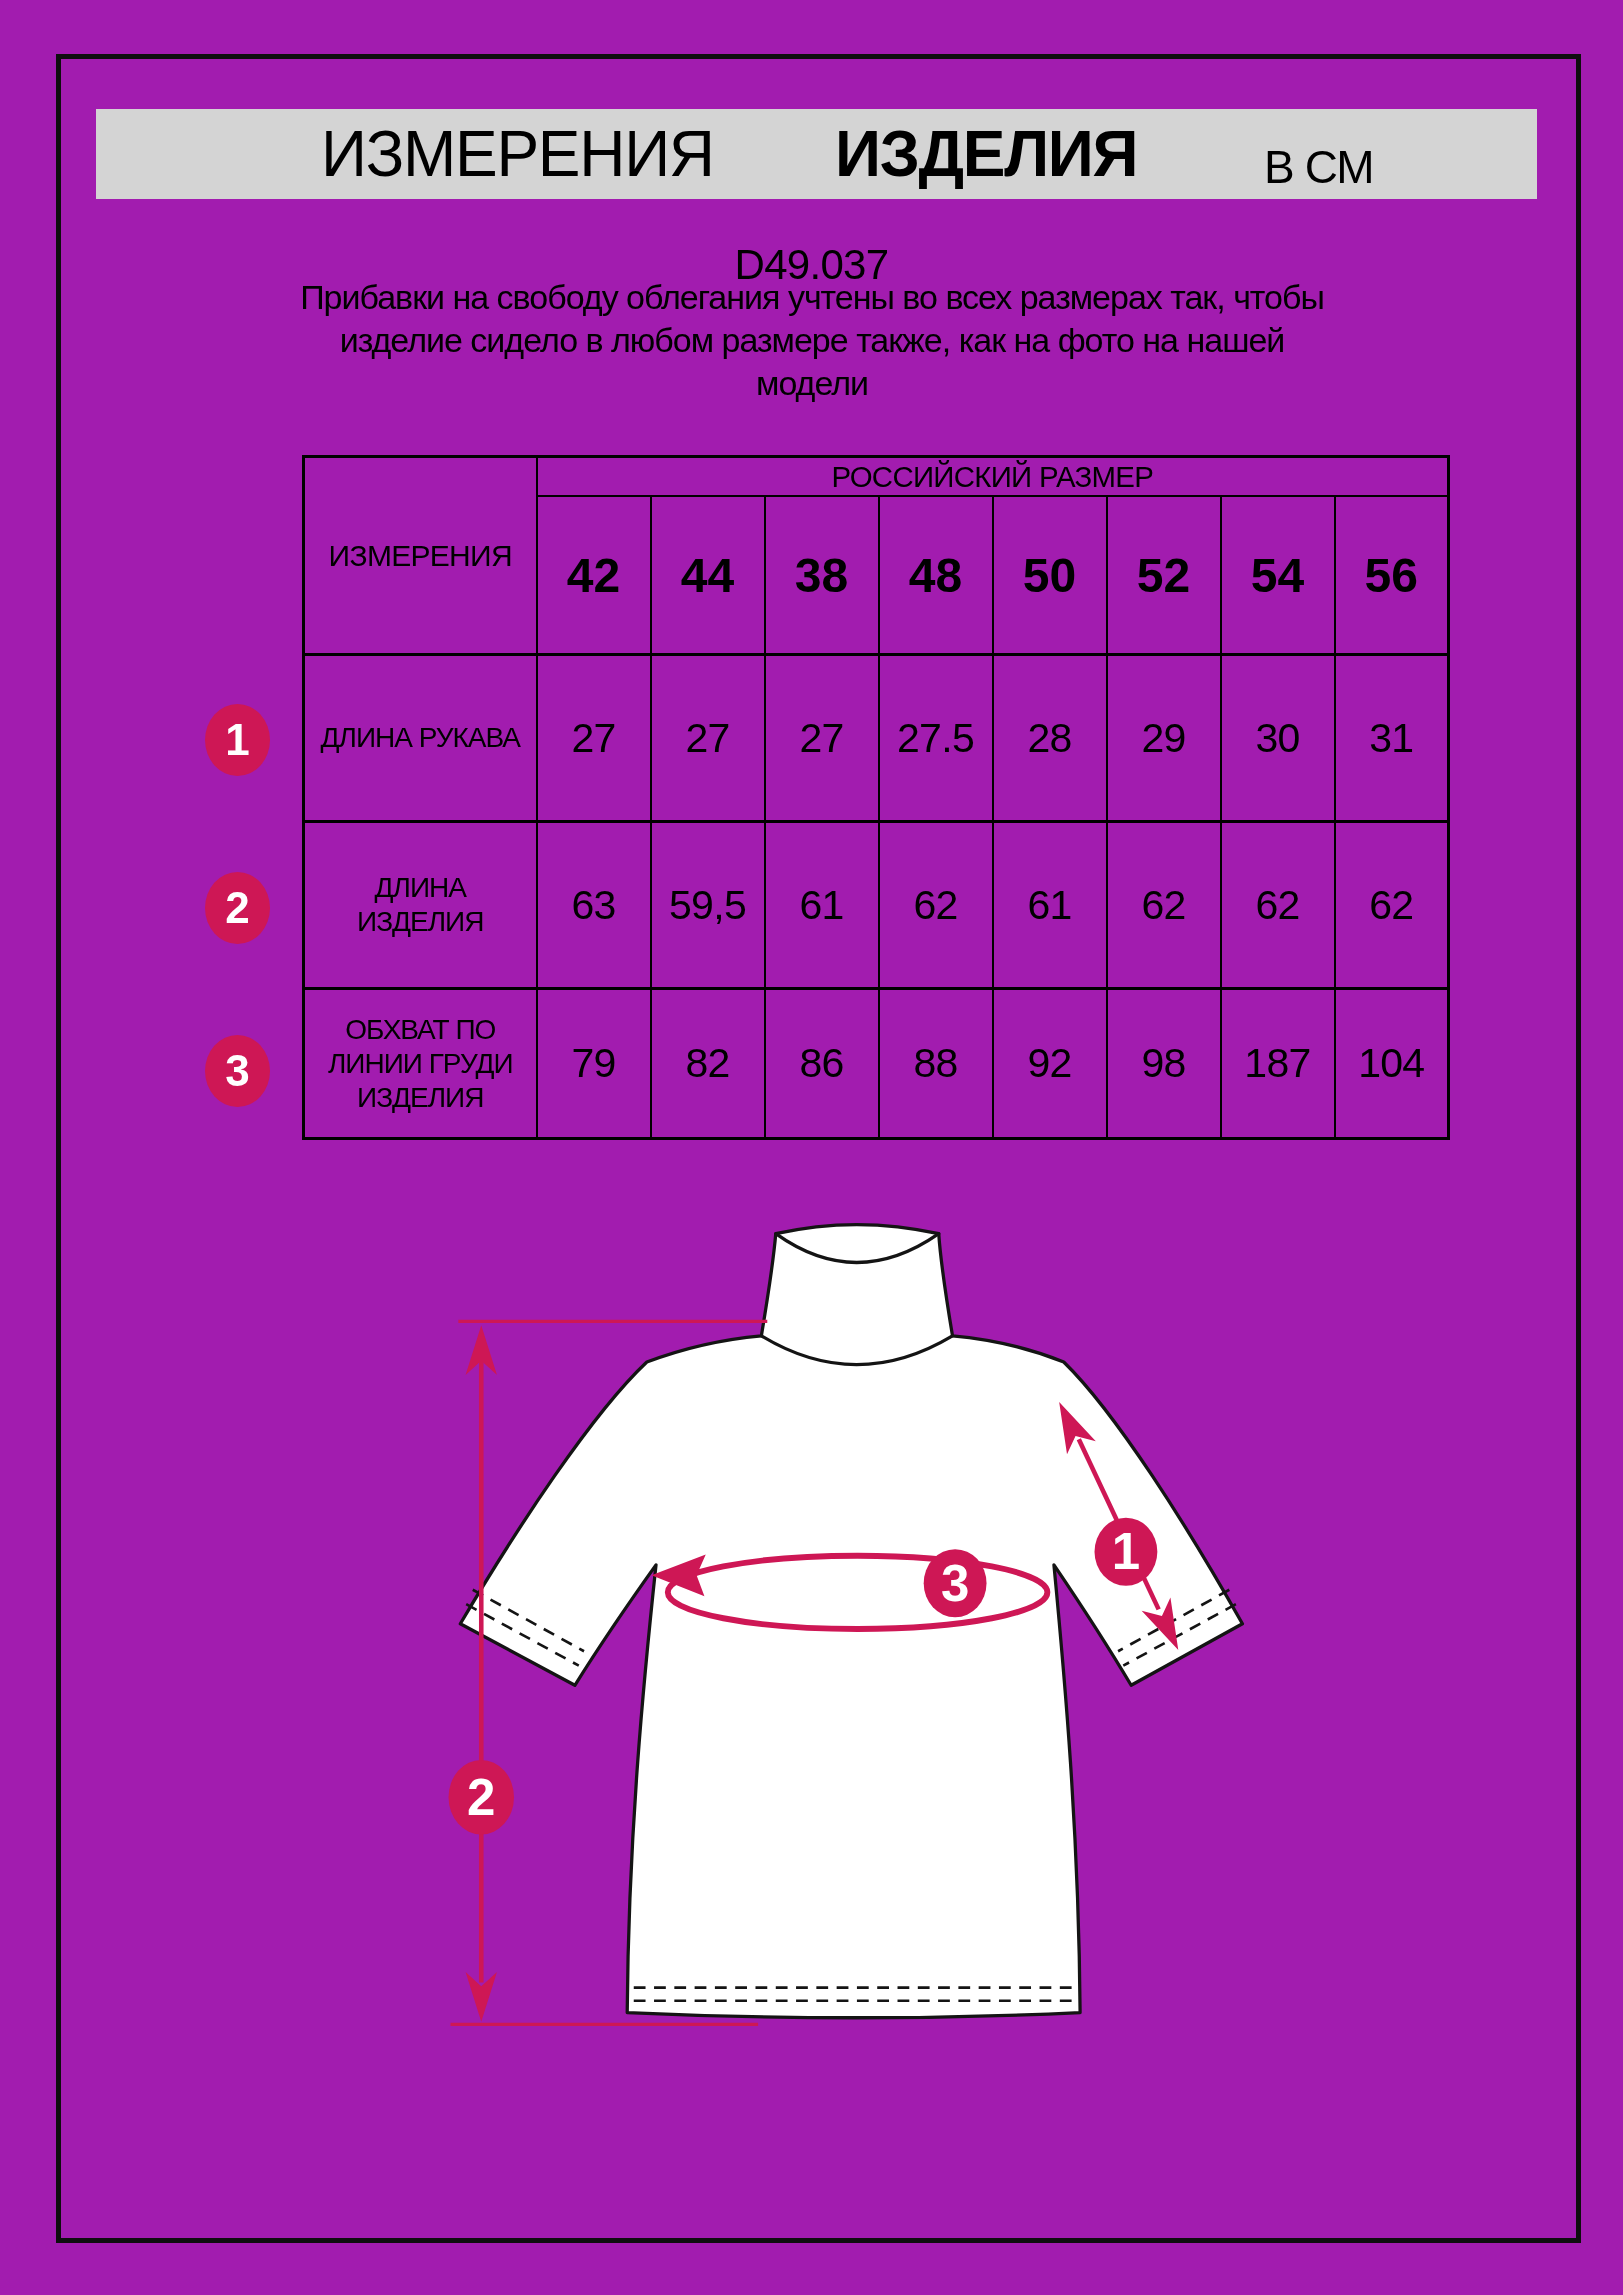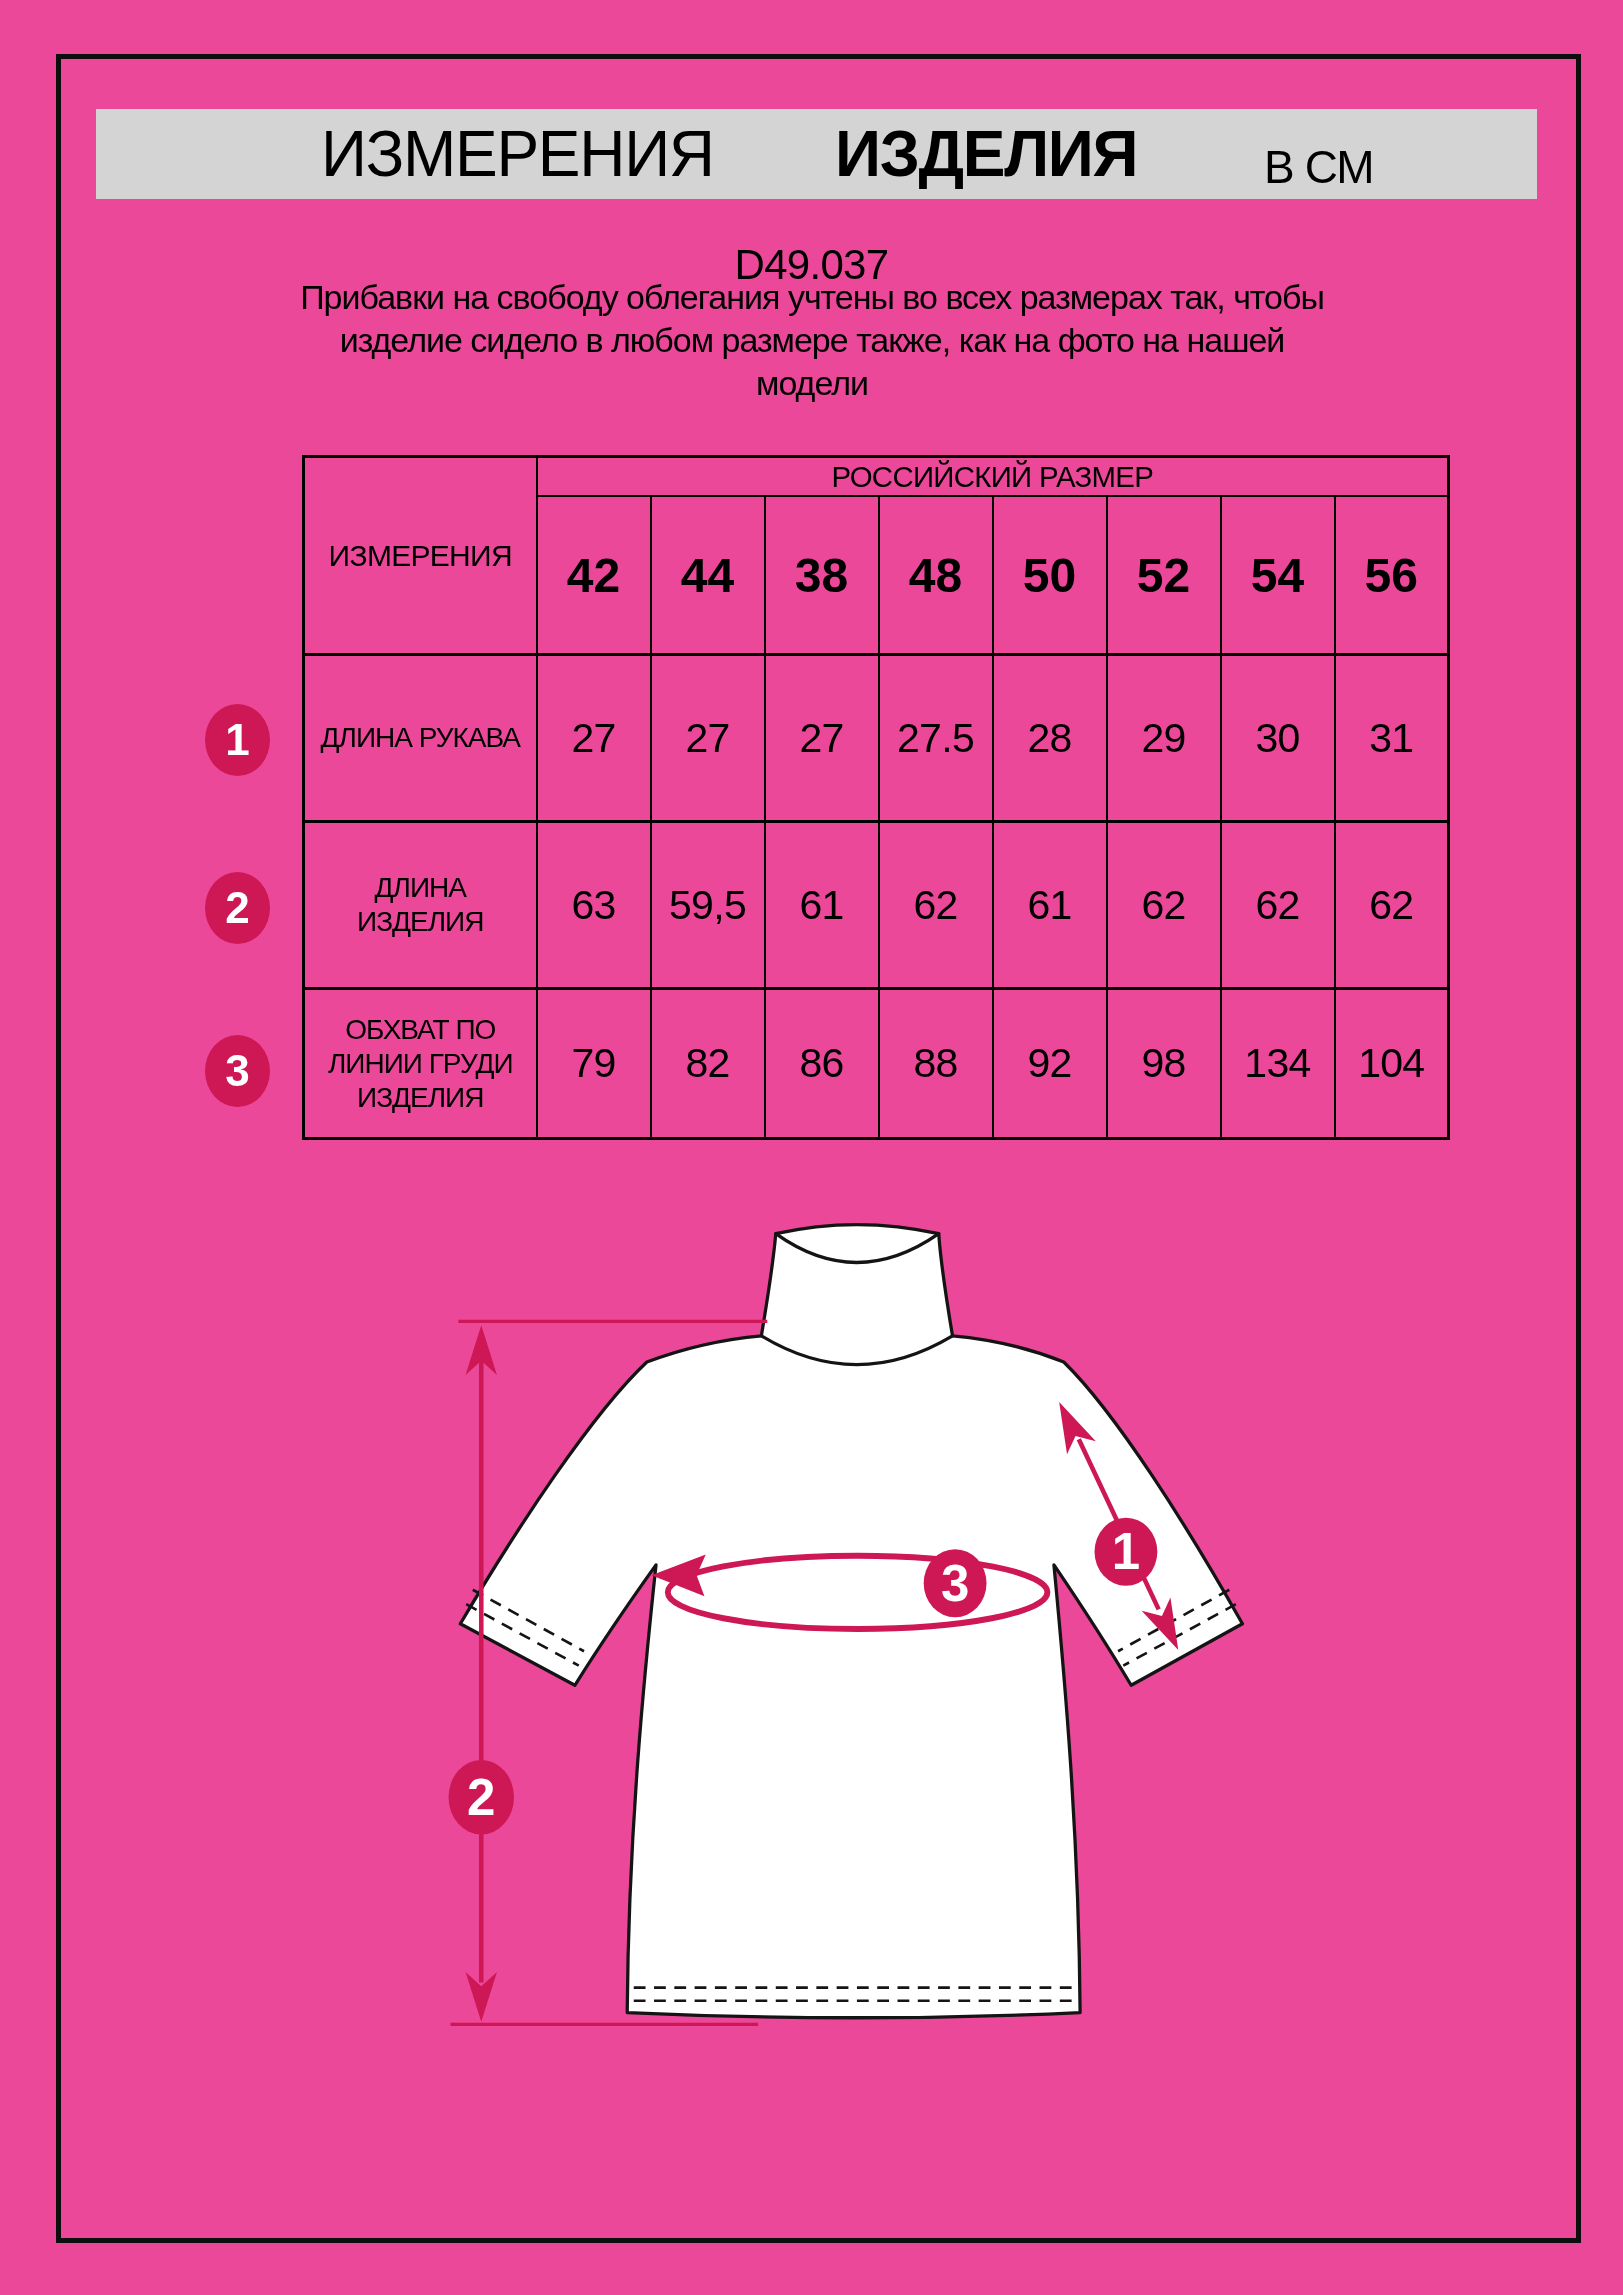--- a/index.html
+++ b/index.html
@@ -1,17 +1,17 @@
 <!DOCTYPE html>
 <html style="font-size:10.5px"><head>
 <meta charset="utf-8">
 <style>
   html,body { margin:0; padding:0; background:#888; }
   .page {
-    position:relative; width:1623px; height:2295px; background:#ec4899;
+    position:relative; width:1623px; height:2295px; background:#a21caf;
     font-family:"Liberation Sans", sans-serif; color:#000; overflow:hidden;
   }
   .frame {
     position:absolute; left:56px; top:54px; width:1525px; height:2189px;
     border:5.9px solid #0e0e0e; box-sizing:border-box;
   }
   .header-bar {
     position:absolute; left:96px; top:109px; width:1441px; height:90px;
     background:#d4d4d4;
   }
@@ -147,21 +147,21 @@
         <div>ОБХВАТ ПО</div>
         <div>ЛИНИИ ГРУДИ</div>
         <div>ИЗДЕЛИЯ</div>
       </td>
       <td class="val">79</td>
       <td class="val">82</td>
       <td class="val">86</td>
       <td class="val">88</td>
       <td class="val">92</td>
       <td class="val">98</td>
-      <td class="val">134</td>
+      <td class="val">187</td>
       <td class="val">104</td>
     </tr>
   </tbody>
     </table>
 
   <div class="marker-circle mc-1">1</div>
   <div class="marker-circle mc-2">2</div>
   <div class="marker-circle mc-3">3</div>
 
   <svg class="diagram" width="877" height="864" viewBox="620 1830 1340 1320" xmlns="http://www.w3.org/2000/svg">

